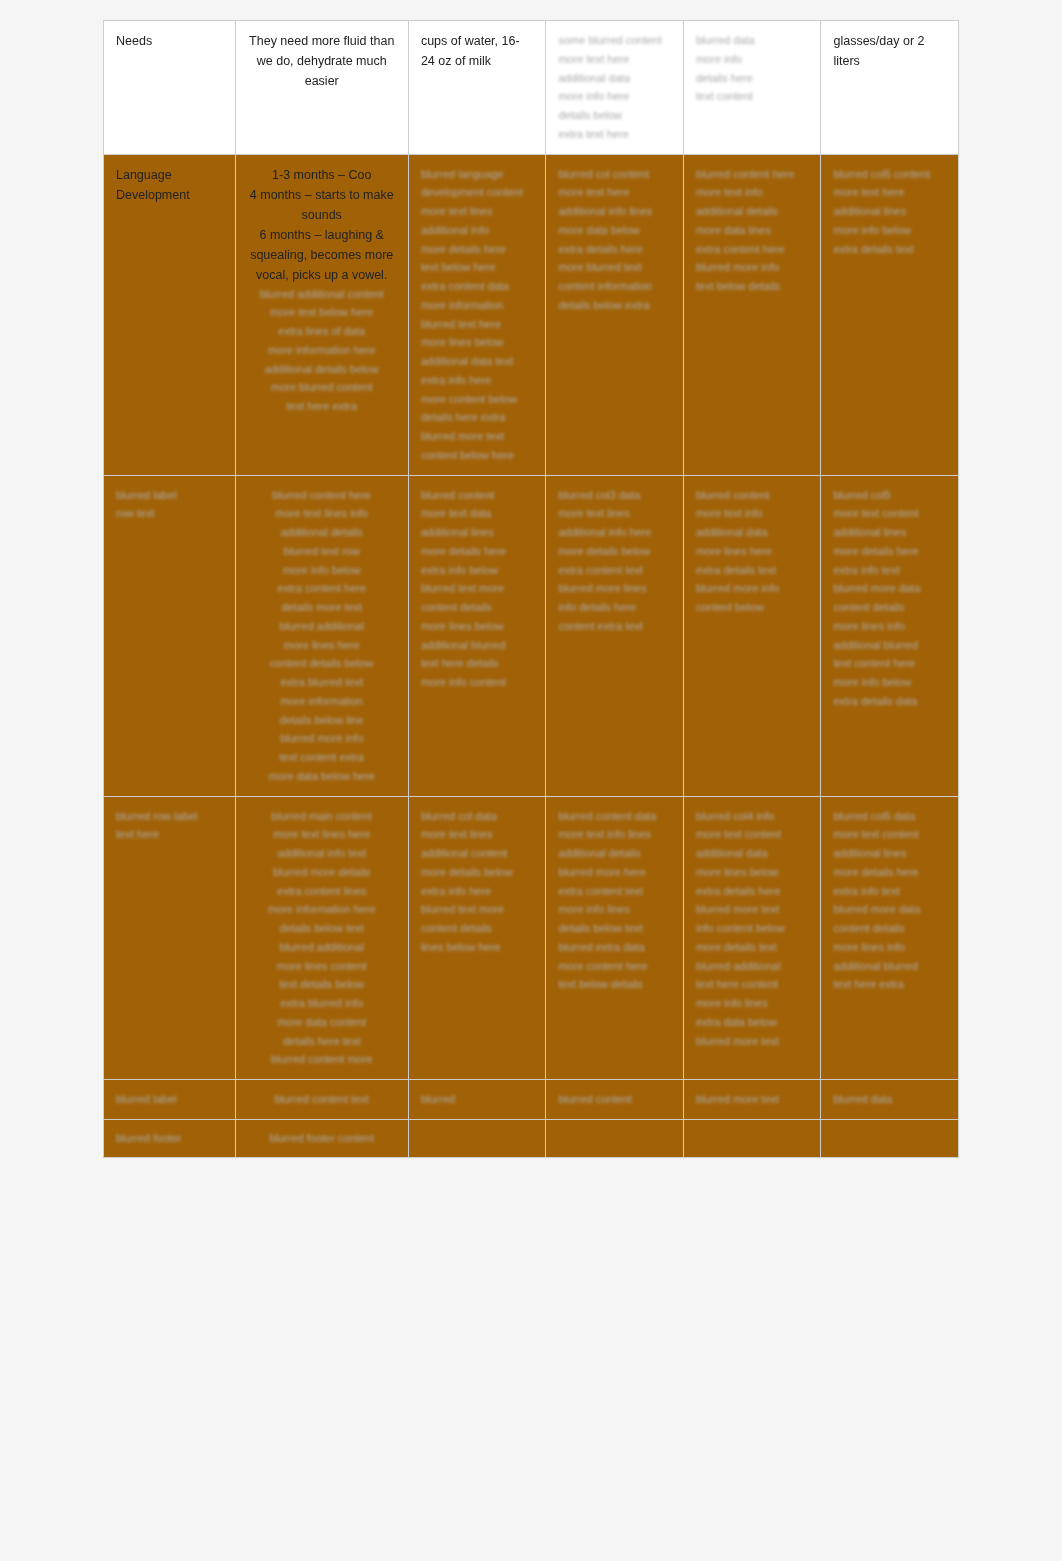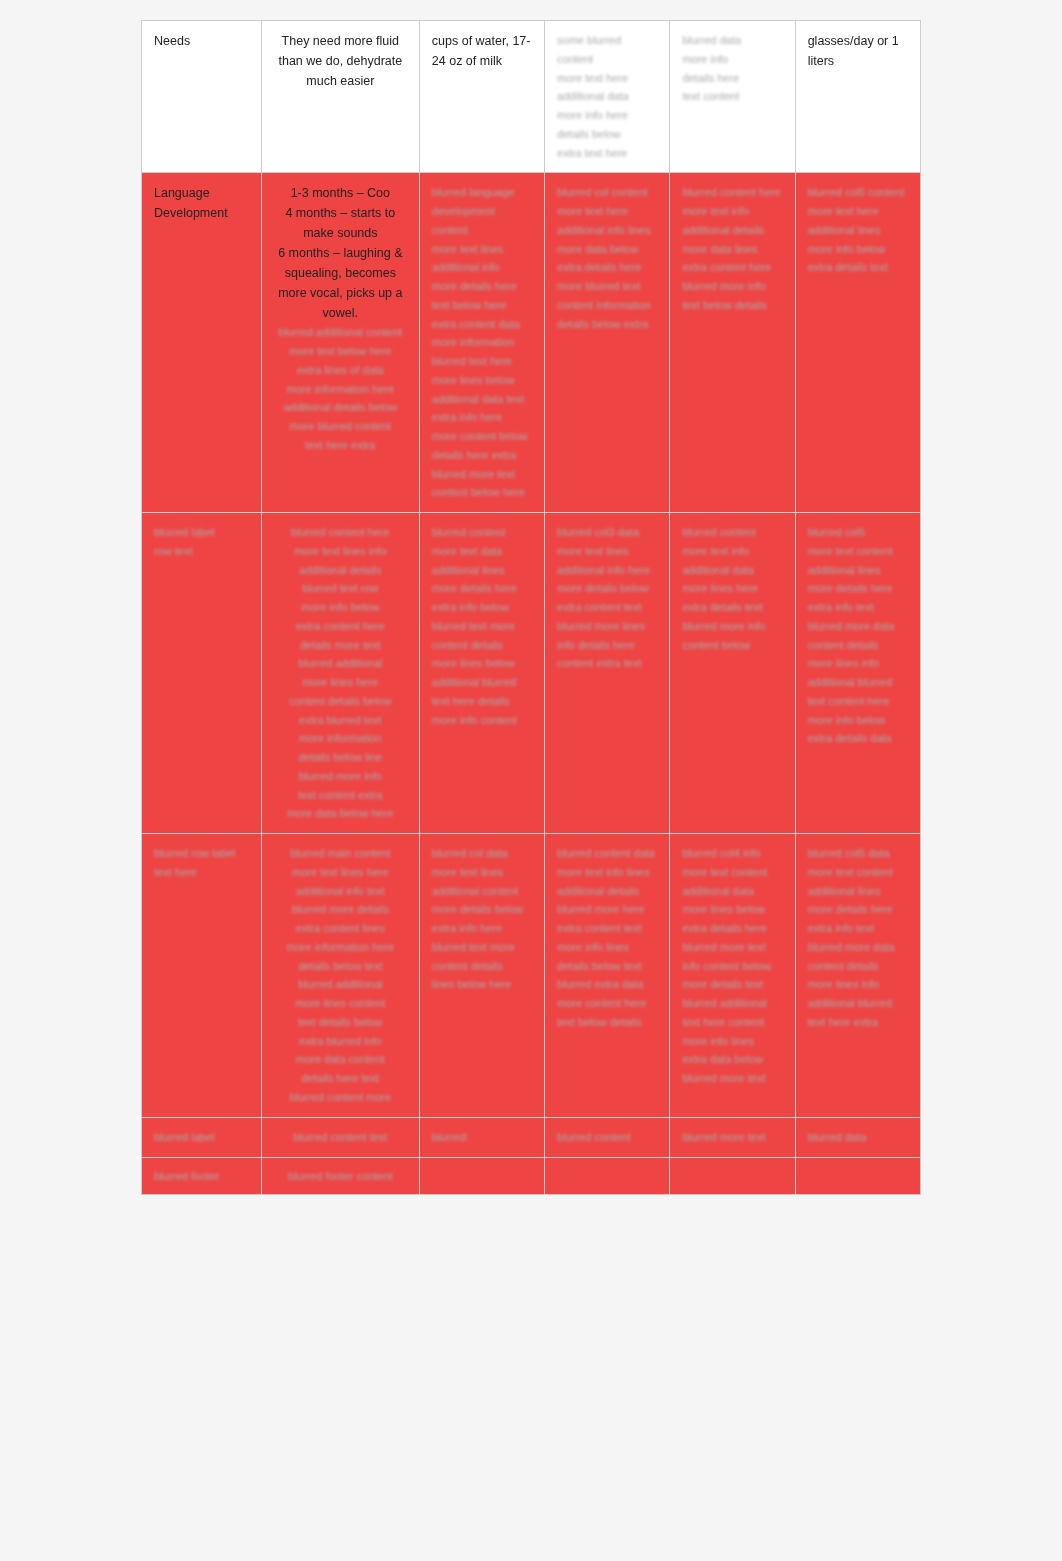--- a/index.html
+++ b/index.html
@@ -11,25 +11,25 @@
       width: 1062px;
       min-height: 1561px;
     }
     .page {
       width: 1062px;
       min-height: 1561px;
       background: #f5f5f5;
       padding: 20px 30px;
     }
     table {
-      width: 780px;
+      width: 856px;
       margin: 0 auto;
       border-collapse: collapse;
       border: 1px solid #ccc;
-      background: #ef4444;
+      background: #a16207;
     }
     td, th {
       border: 1px solid #ccc;
       padding: 10px 12px;
       vertical-align: top;
       font-size: 12.5px;
       line-height: 1.5;
     }
     .col-label {
       width: 110px;
@@ -75,34 +75,34 @@
 
     <tbody>
         <tr class="row-header">
       <td class="col-label">
         <span class="clear-text">Needs</span>
       </td>
       <td class="col-main">
         <span class="clear-text">They need more fluid than we do, dehydrate much easier</span>
       </td>
       <td class="col-data">
-        <span class="clear-text">cups of water, 17-24 oz of milk</span>
+        <span class="clear-text">cups of water, 16-24 oz of milk</span>
       </td>
       <td class="col-data">
         <span class="blurred-text">
           some blurred content<br>more text here<br>additional data<br>more info here<br>details below<br>extra text here
         </span>
       </td>
       <td class="col-data">
         <span class="blurred-text">
           blurred data<br>more info<br>details here<br>text content
         </span>
       </td>
       <td class="col-data">
-        <span class="clear-text">glasses/day or 1 liters</span>
+        <span class="clear-text">glasses/day or 2 liters</span>
       </td>
     </tr>
 
     <tr>
       <td class="col-label">
         <span class="clear-text">Language Development</span>
       </td>
       <td class="col-main">
         <span class="clear-text">
           1-3 months – Coo<br>

